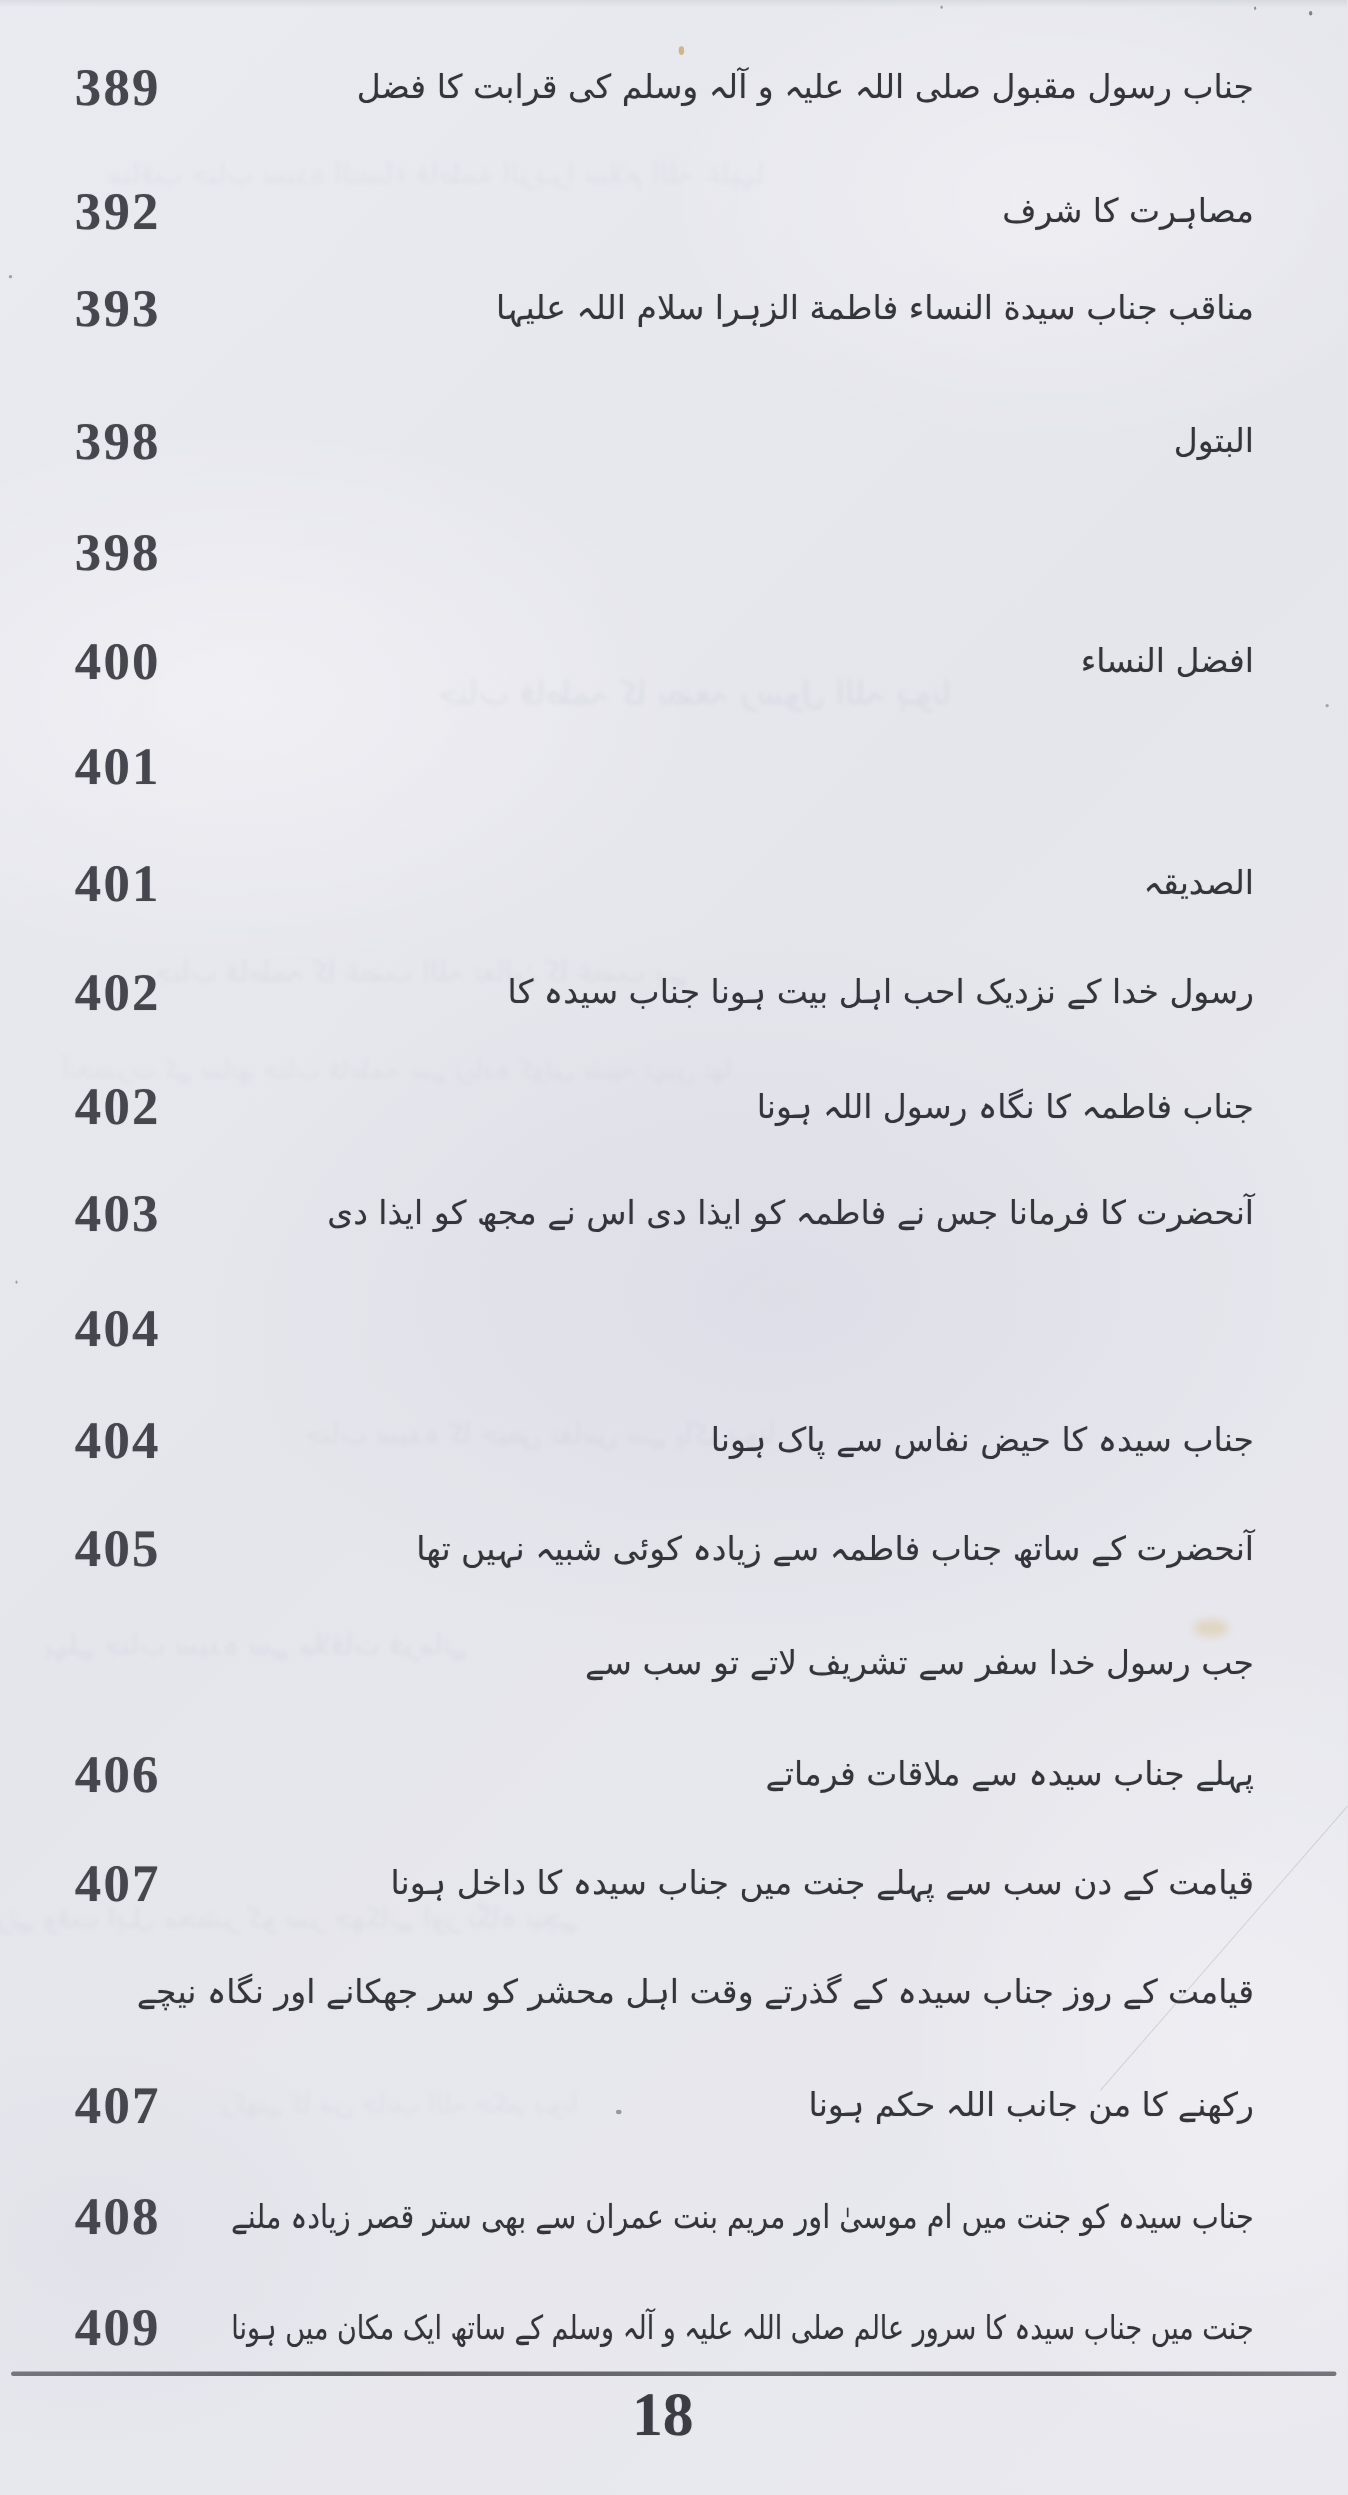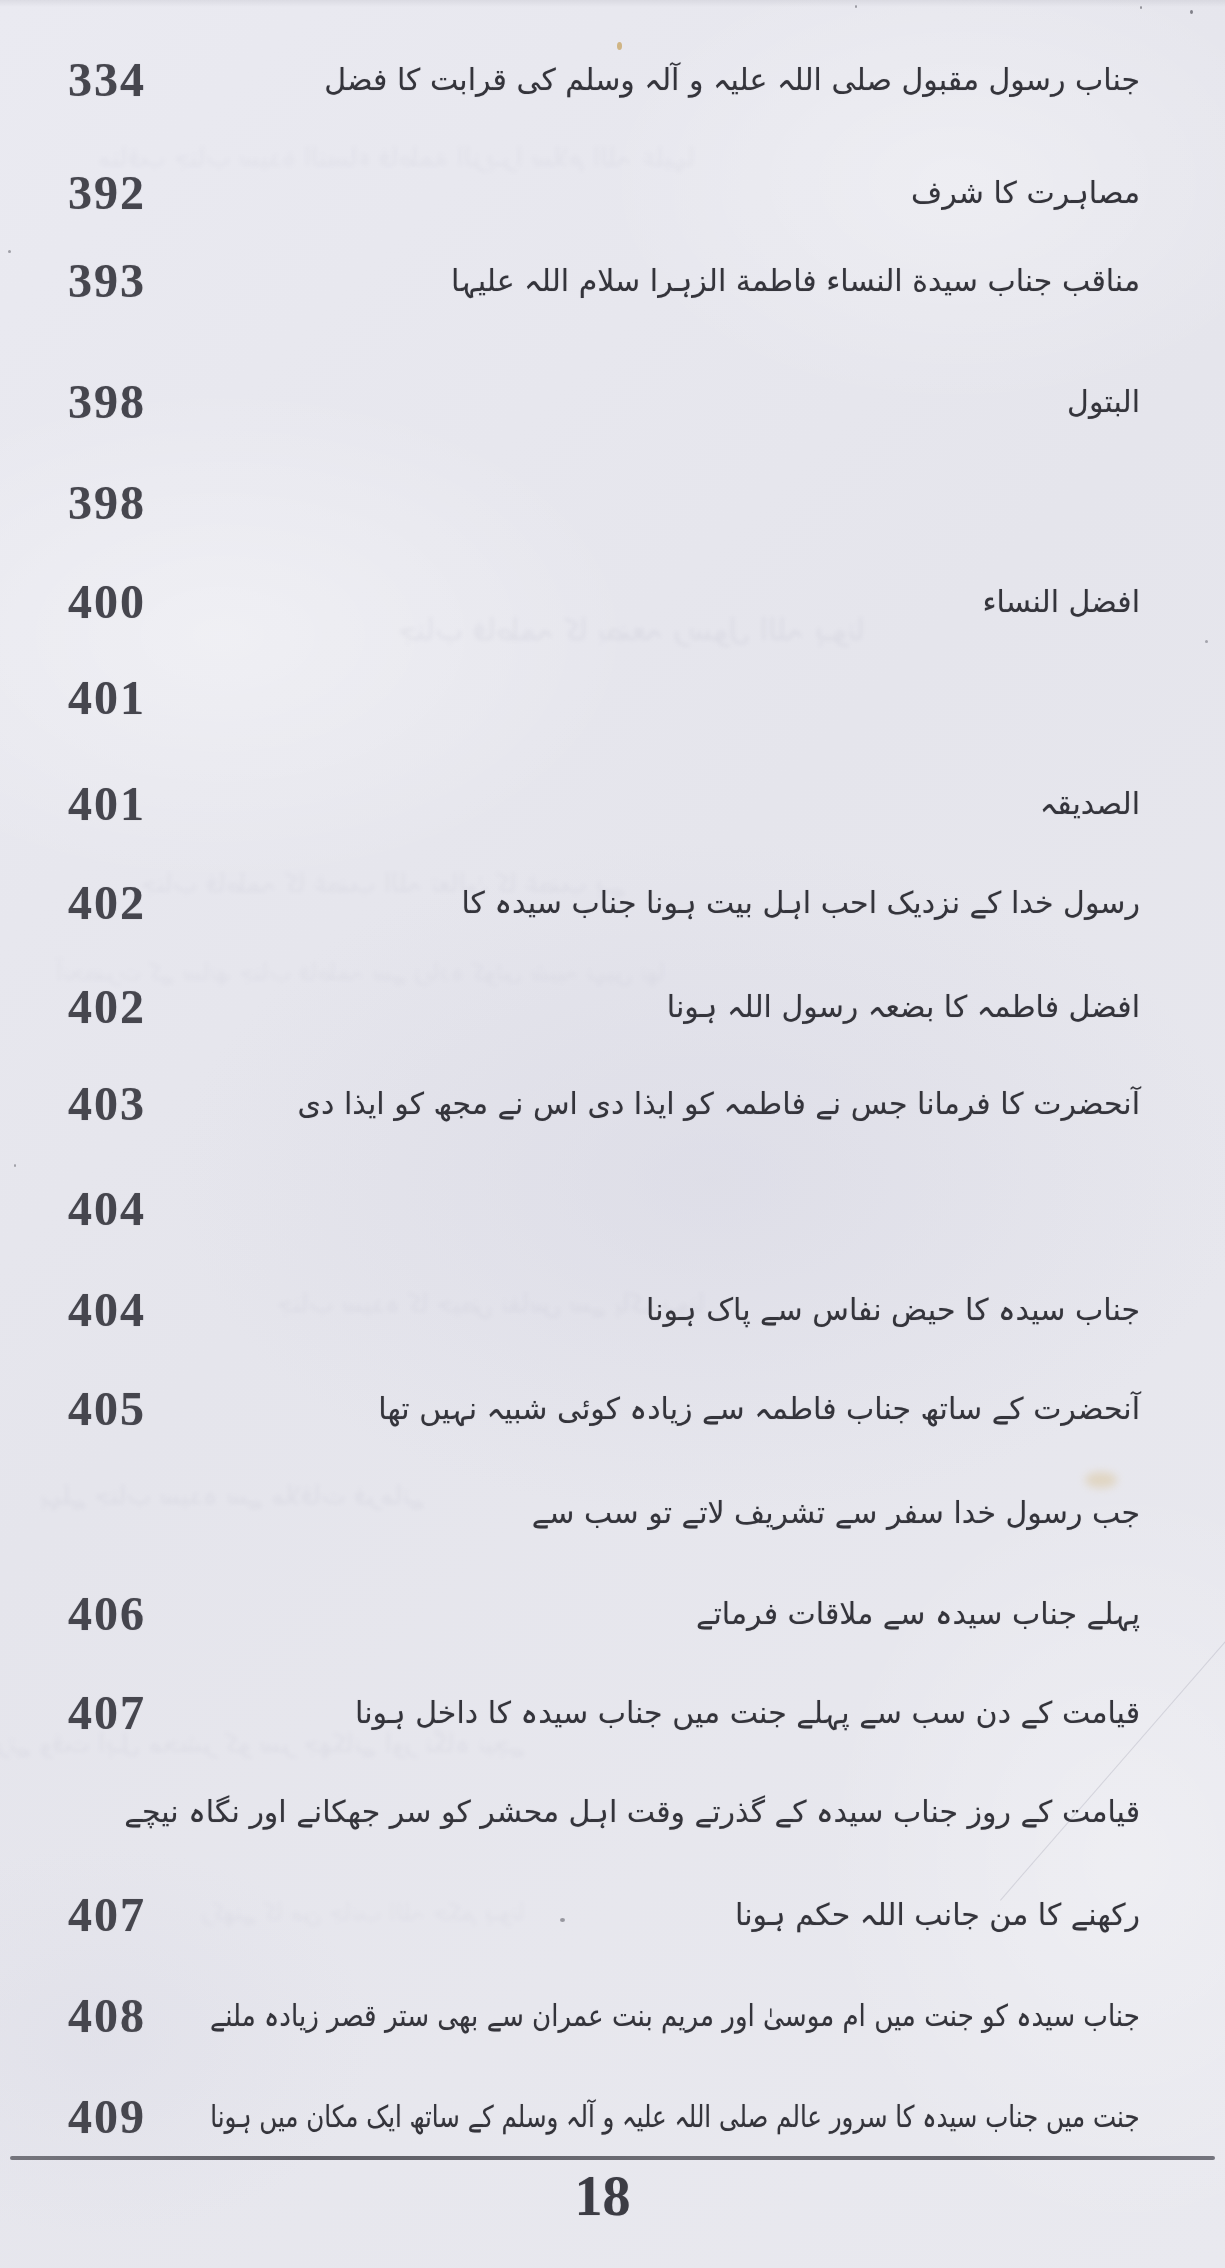--- a/index.html
+++ b/index.html
@@ -136,21 +136,21 @@
       <div class="ghost" aria-hidden="true" style="top: 868px; right: 600px; font-size: 26px; opacity: 0.07;">جناب فاطمہ کا غضب اللہ تعالیٰ کا غضب ہے</div>
       <div class="ghost" aria-hidden="true" style="top: 958px; right: 560px; font-size: 24px; opacity: 0.06;">آنحضرت کے ساتھ جناب فاطمہ سے زیادہ کوئی شبیہ نہیں تھا</div>
       <div class="ghost" aria-hidden="true" style="top: 1288px; right: 520px; font-size: 26px; opacity: 0.07;">جناب سیدہ کا حیض نفاس سے پاک ہونا</div>
       <div class="ghost" aria-hidden="true" style="top: 1480px; right: 800px; font-size: 26px; opacity: 0.08;">پہلے جناب سیدہ سے ملاقات فرماتے</div>
       <div class="ghost" aria-hidden="true" style="top: 1728px; right: 700px; font-size: 26px; opacity: 0.07;">قیامت کے روز جناب سیدہ کے گذرتے وقت اہل محشر کو سر جھکانے اور نگاہ نیچے</div>
       <div class="ghost" aria-hidden="true" style="top: 1898px; right: 700px; font-size: 24px; opacity: 0.06;">رکھنے کا من جانب اللہ حکم ہونا</div>
     </div>
 
   <div id="toc-rows">
       <div class="row" style="top: 35px;">
-    <span class="num">334</span>
+    <span class="num">389</span>
     <span class="title">جناب رسول مقبول صلی اللہ علیہ و آلہ وسلم کی قرابت کا فضل</span>
   </div>
       <div class="row" style="top: 148px;">
     <span class="num">392</span>
     <span class="title">مصاہرت کا شرف</span>
   </div>
       <div class="row" style="top: 236px;">
     <span class="num">393</span>
     <span class="title">مناقب جناب سیدة النساء فاطمة الزہرا سلام اللہ علیہا</span>
   </div>
@@ -171,21 +171,21 @@
       <div class="row" style="top: 759px;">
     <span class="num">401</span>
     <span class="title">الصدیقہ</span>
   </div>
       <div class="row" style="top: 858px;">
     <span class="num">402</span>
     <span class="title">رسول خدا کے نزدیک احب اہل بیت ہونا جناب سیدہ کا</span>
   </div>
       <div class="row" style="top: 962px;">
     <span class="num">402</span>
-    <span class="title">افضل فاطمہ کا بضعہ رسول اللہ ہونا</span>
+    <span class="title">جناب فاطمہ کا نگاہ رسول اللہ ہونا</span>
   </div>
       <div class="row" style="top: 1059px;">
     <span class="num">403</span>
     <span class="title">آنحضرت کا فرمانا جس نے فاطمہ کو ایذا دی اس نے مجھ کو ایذا دی</span>
   </div>
       <div class="row" style="top: 1164px;">
     <span class="num">404</span>
   </div>
       <div class="row" style="top: 1265px;">
     <span class="num">404</span>

